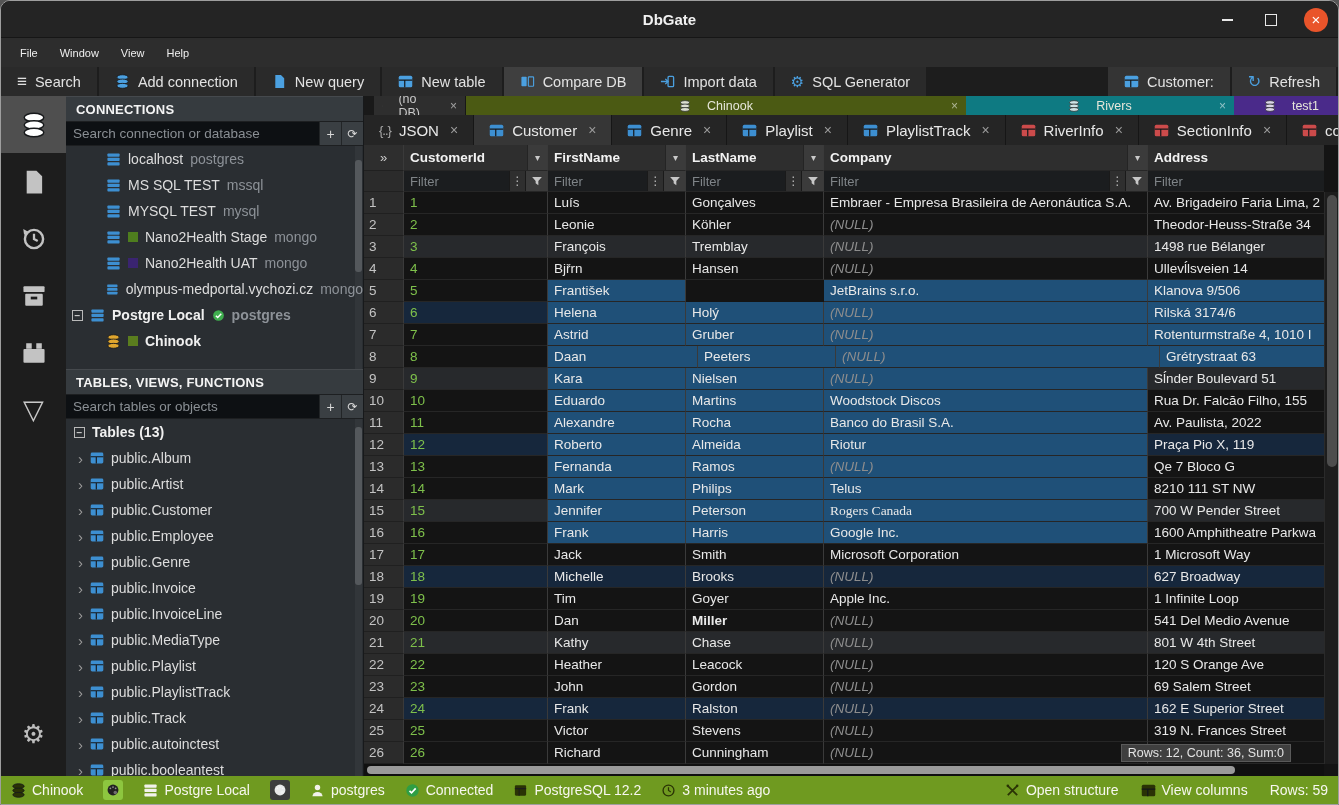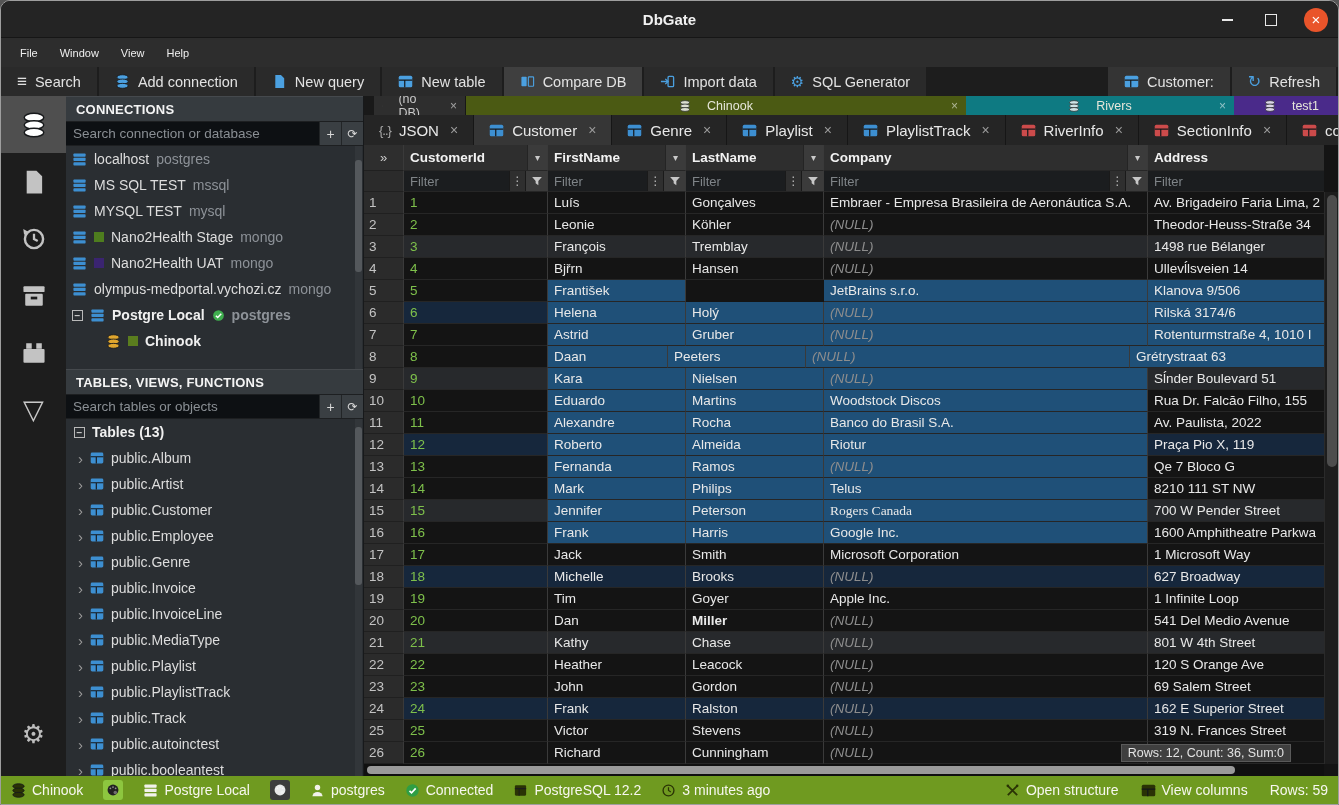--- a/index.html
+++ b/index.html
@@ -40,21 +40,21 @@
   .railslot .tri { font-size:27px; color:#c9c9c9; }
 
   
   .sidepanel { width:298px; background:#2a2e32; border-right:1px solid #17191b; display:flex; flex-direction:column; flex:none; }
   .panelhead { height:26px; background:#363b3f; border-top:1px solid #45494d; border-bottom:1px solid #1d1f21; color:#f4f4f4; font-weight:bold; font-size:13px; display:flex; align-items:center; padding:0 10px; letter-spacing:.2px; flex:none; }
   .searchrow { height:24px; display:flex; flex:none; background:#2a2e32; border-bottom:1px solid #1d1f21; }
   .searchrow .sinput { flex:1; background:#0d1013; color:#8a8f94; font-size:13.5px; display:flex; align-items:center; padding:0 7px; white-space:nowrap; overflow:hidden; }
   .sbtn { width:22px; background:#3a3f43; border-left:1px solid #222527; color:#d7d7d7; font-size:14px; display:flex; align-items:center; justify-content:center; }
   .conlist { height:223px; position:relative; overflow:hidden; flex:none; }
   .tablist { flex:1; position:relative; overflow:hidden; }
-  .pitem { height:26px; display:flex; align-items:center; gap:7px; padding-left:6px; color:#dddddd; font-size:14px; white-space:nowrap; }
+  .pitem { height:26px; display:flex; align-items:center; gap:7px; padding-left:40px; color:#dddddd; font-size:14px; white-space:nowrap; }
   .pitem .engine { color:#8d9298; }
   .pitem.bold { font-weight:bold; color:#f0f0f0; }
   .mbox { width:11px; height:11px; border:1px solid #b9b9b9; color:#cfcfcf; font-size:10px; line-height:9px; text-align:center; flex:none; }
   .chip { width:10px; height:10px; flex:none; }
   .vscroll { position:absolute; right:1px; width:7px; background:rgba(255,255,255,.04); top:0; bottom:0; }
   .vscroll .thumb { position:absolute; left:0; width:7px; background:#54585c; border-radius:3px; }
 
   
   .content { flex:1; display:flex; flex-direction:column; min-width:0; background:#141414; }
 
@@ -709,21 +709,21 @@
               <div class="gc dcell sel" style="width: 138px;">Astrid</div>
               <div class="gc dcell sel" style="width: 138px;">Gruber</div>
               <div class="gc dcell sel" style="width: 324px;">
                 <span class="nullv">(NULL)</span>
               </div>
               <div class="gc dcell sel last">Rotenturmstraße 4, 1010 I</div>
             </div>
             <div class="grow">
               <div class="gc gut" style="width: 40px;">8</div>
               <div class="gc dcell idv" style="width: 144px;">8</div>
-              <div class="gc dcell sel" style="width: 120px;">Daan</div>
+              <div class="gc dcell sel" style="width: 150px;">Daan</div>
               <div class="gc dcell sel" style="width: 138px;">Peeters</div>
               <div class="gc dcell sel" style="width: 324px;">
                 <span class="nullv">(NULL)</span>
               </div>
               <div class="gc dcell sel last">Grétrystraat 63</div>
             </div>
             <div class="grow sgray">
               <div class="gc gut" style="width: 40px;">9</div>
               <div class="gc dcell idv" style="width: 144px;">9</div>
               <div class="gc dcell sel" style="width: 138px;">Kara</div>

